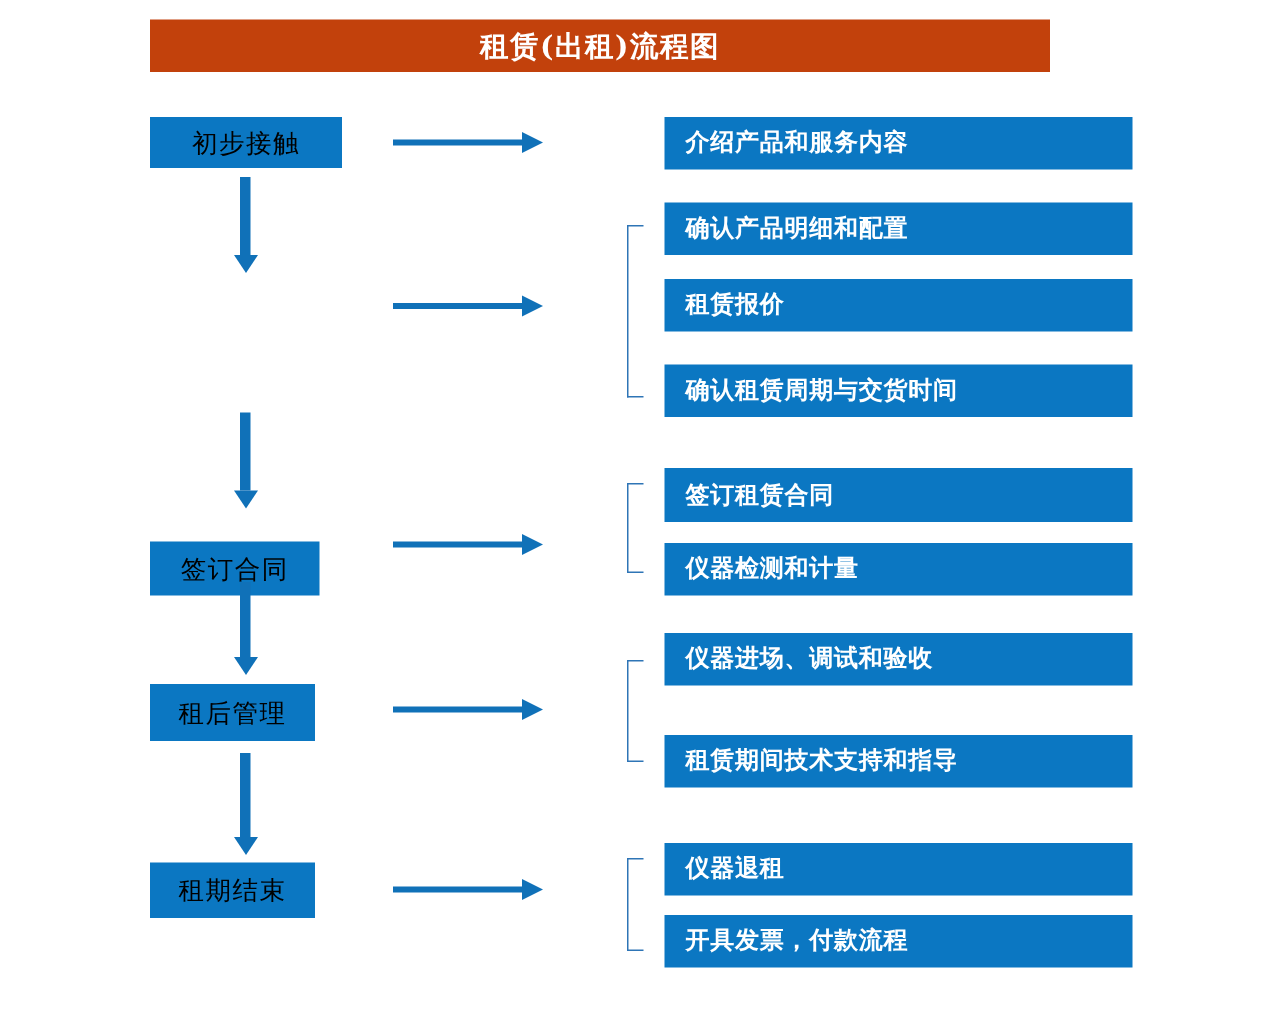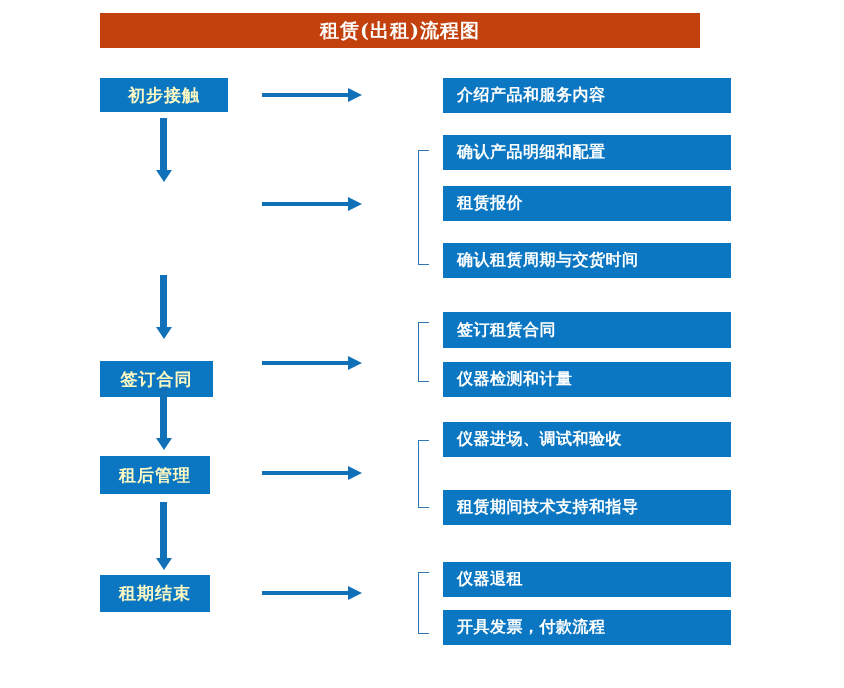--- a/index.html
+++ b/index.html
@@ -30,34 +30,34 @@
     justify-content: center;
     font-size: 19px;
     font-weight: bold;
     letter-spacing: 1px;
   }
 
   
   .stage-box {
     position: absolute;
     background: #0B77C2;
-    color: #fef9c3;
+    color: #000000;
     display: flex;
     align-items: center;
     justify-content: center;
     font-size: 17px;
-    font-weight: bold;
+    font-weight: normal;
     letter-spacing: 1px;
   }
 
   
   .detail-box {
     position: absolute;
     left: 443px;
-    width: 288px;
+    width: 312px;
     height: 35px;
     background: #0B77C2;
     color: #ffffff;
     display: flex;
     align-items: center;
     font-size: 16px;
     font-weight: bold;
     padding-left: 14px;
     box-sizing: border-box;
     letter-spacing: 0.5px;

